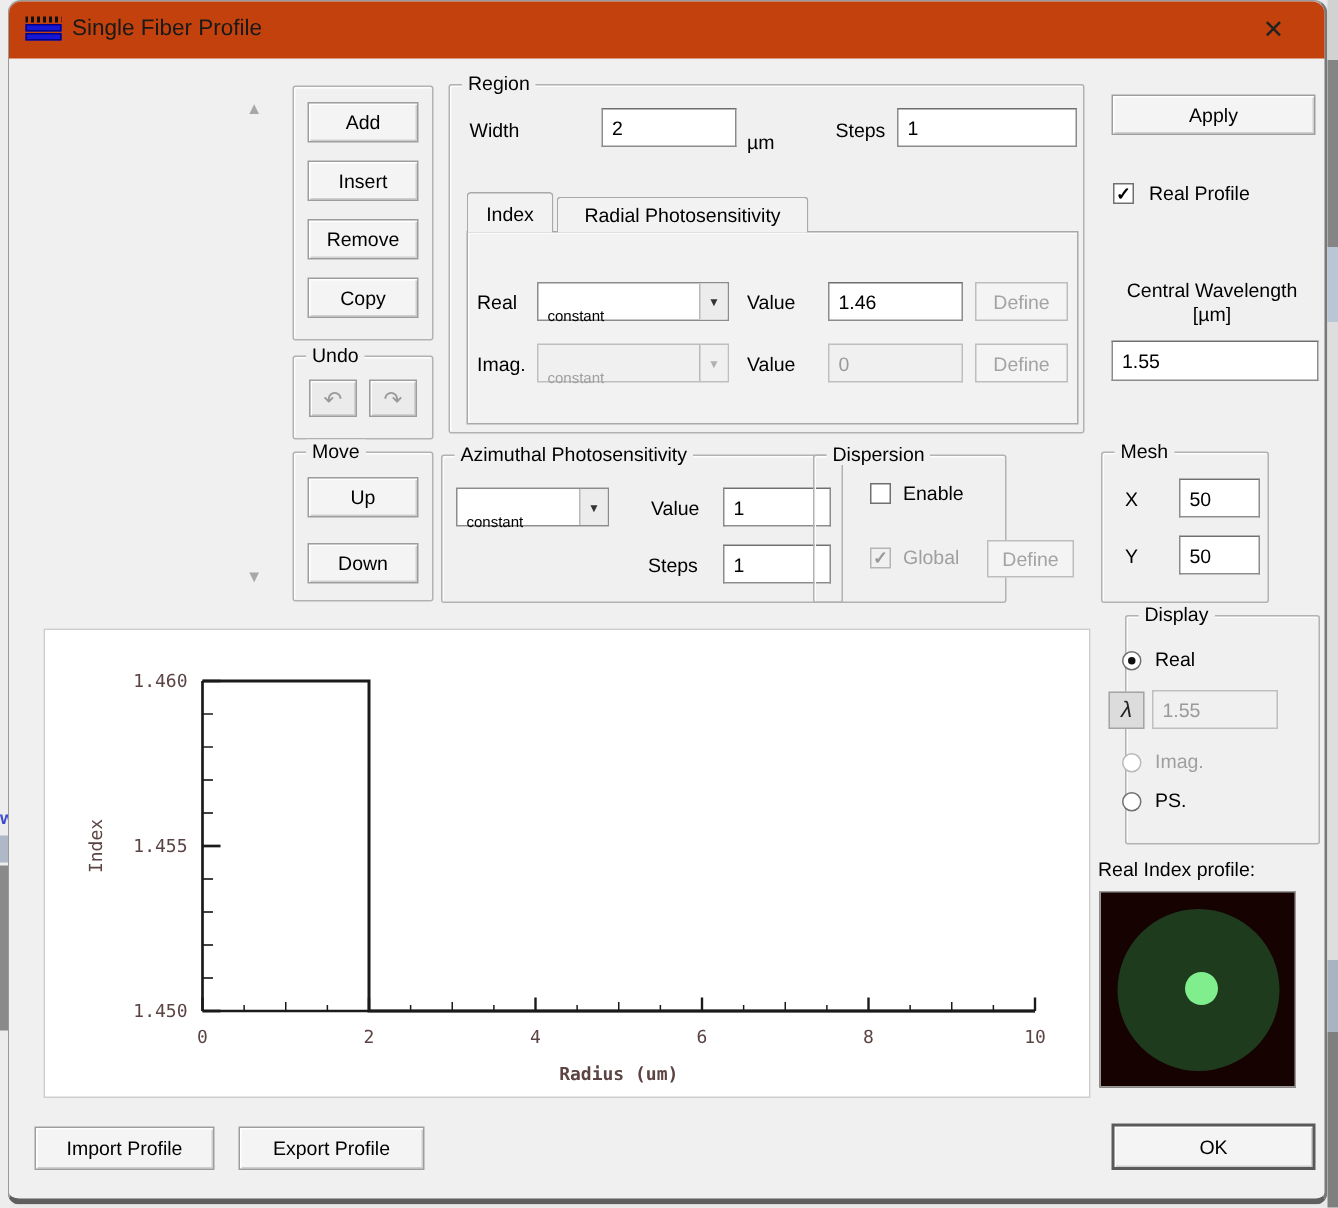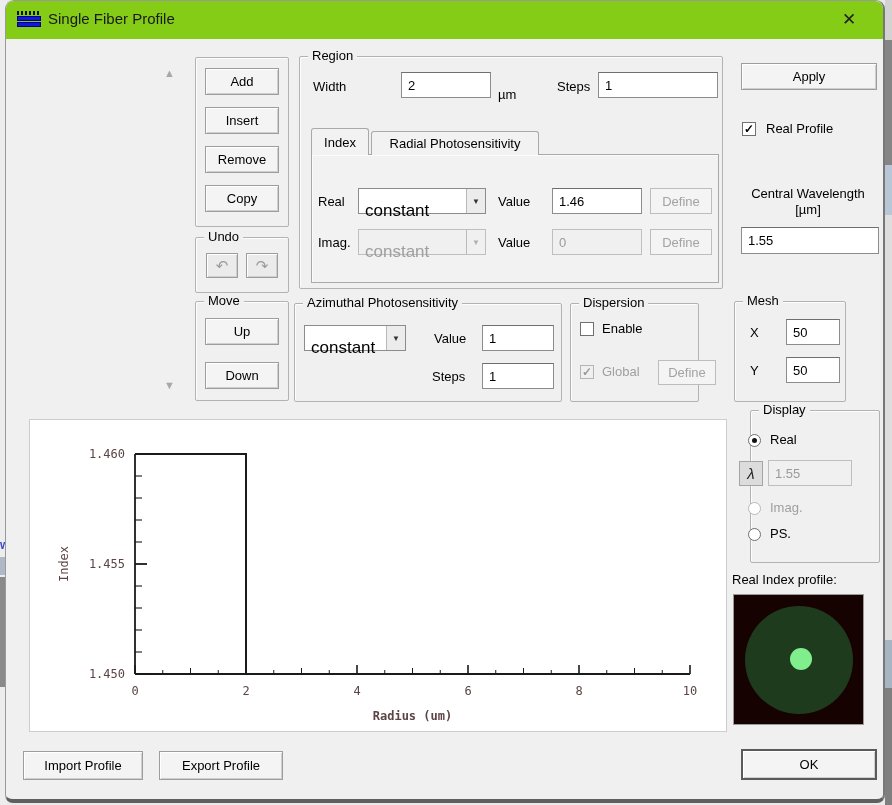--- a/index.html
+++ b/index.html
@@ -12,21 +12,21 @@
   .bg-left-thumb { position:absolute; left:0; top:557px; width:7px; height:18px; background:#aeb8c6; }
   .bg-left-dark { position:absolute; left:0; top:577px; width:7px; height:110px; background:#8a8a8a; }
   .bg-right-strip { position:absolute; right:0; top:0; width:7px; height:805px;
     background:linear-gradient(#d2d2d2 0 40px,#858585 40px 165px,#b8c6d6 165px 215px,
                #dedede 215px 640px,#a8b4c2 640px 688px,#7f7f7f 688px 100%); }
 
   
   .dialog { position:absolute; left:5px; top:0; width:880px; height:803px;
             background:#f0f0f0; border:1px solid #9a9a9a; border-right:2px solid #787878;
             border-bottom:4px solid #5f5f5f; border-radius:9px 9px 8px 8px; }
-  .titlebar { position:absolute; left:0; top:0; right:0; height:38px; background:#84cc16;
+  .titlebar { position:absolute; left:0; top:0; right:0; height:38px; background:#c2410c;
               border-radius:8px 8px 0 0;padding-left:48px; }
   .app-icon { position:absolute; left:11px; top:10px; width:24px; height:18px; }
   .app-icon .comb { height:4px; background:repeating-linear-gradient(90deg,#111 0 2px,transparent 2px 4px); }
   .app-icon .bar { height:5px; background:#1616d6; border:1px solid #00008a; margin-top:1px; }
   .title-text { position:absolute; left:42px; top:9px; font-size:15px; color:#191919; }
   .close-btn { position:absolute; right:14px; top:4px; width:40px; height:30px; text-align:center;
                line-height:30px; font-size:17px; color:#222; cursor:pointer; }
 
   
   .btn { position:absolute; background:#f4f4f4; border:1px solid #9d9d9d; border-radius:0;
@@ -38,21 +38,21 @@
   .groupbox { position:absolute; border:1px solid #b2b2b2; border-radius:2px;
               box-shadow:inset 1px 1px 0 #fdfdfd; }
   .grouplabel { position:absolute; top:-9px; left:8px; background:#f0f0f0; padding:0 4px; font-size:13px; }
   .field { position:absolute; background:#fff; border:1px solid #8c8c8c; border-top-color:#6f6f6f;
            font-size:13px; font-family:inherit; padding:2px 6px; color:#000; }
   .field:disabled, .field.disabled { background:#f0f0f0; color:#9a9a9a; border-color:#bfbfbf; }
   .lbl { position:absolute; font-size:13px; white-space:nowrap; }
   .lbl.gray { color:#9f9f9f; }
 
   .combo { position:absolute; background:#fff; border:1px solid #8c8c8c; display:flex; align-items:center; }
-  .combo .combo-text { flex:1; padding-left:6px; font-size:17px;margin-top:20px; }
+  .combo .combo-text { flex:1; padding-left:6px; font-size:10px;margin-top:20px; }
   .combo .combo-arrow { width:19px; align-self:stretch; background:#ececec; border-left:1px solid #b9b9b9;
                         display:flex; align-items:center; justify-content:center; font-size:8px; color:#333; }
   .combo.disabled { background:#f0f0f0; border-color:#bfbfbf; }
   .combo.disabled .combo-text { color:#9f9f9f; }
   .combo.disabled .combo-arrow { color:#b0b0b0; background:#f0f0f0; }
 
   .checkbox { position:absolute; width:14px; height:14px; background:#fff; border:1px solid #707070;
               font-size:12px; line-height:12px; text-align:center; font-weight:bold; cursor:pointer; }
   .checkbox.disabled { background:#f0f0f0; border-color:#b5b5b5; color:#9a9a9a; }
   .radio { position:absolute; width:13px; height:13px; border:1px solid #707070; border-radius:50%;
@@ -172,21 +172,21 @@
   </div>
   <div class="combo" style="left:298px; top:324px; width:102px; height:26px;">
     <span class="combo-text">constant</span>
     <span class="combo-arrow">▼</span>
   </div>
   <span class="lbl" style="left:428px; top:330px;">Value</span>
   <input class="field" style="left: 476px; top: 324px; width: 72px; height: 26px;" value="1">
   <span class="lbl" style="left:426px; top:368px;">Steps</span>
   <input class="field" style="left: 476px; top: 362px; width: 72px; height: 26px;" value="1">
 
-  <div class="groupbox" style="left:564px; top:302px; width:129px; height:99px;">
+  <div class="groupbox" style="left:536px; top:302px; width:129px; height:99px;">
     <span class="grouplabel">Dispersion</span>
   </div>
   <div class="checkbox" style="left:574px; top:321px;"></div>
   <span class="lbl" style="left:596px; top:320px;">Enable</span>
   <div class="checkbox disabled" style="left:574px; top:364px;">✓</div>
   <span class="lbl gray" style="left:596px; top:363px;">Global</span>
   <button class="btn disabled" style="left:652px; top:359px; width:58px; height:25px;">Define</button>
 
   <button class="btn" style="left:735px; top:62px; width:136px; height:27px;">Apply</button>
   <div class="checkbox" style="left:736px; top:121px;">✓</div>

